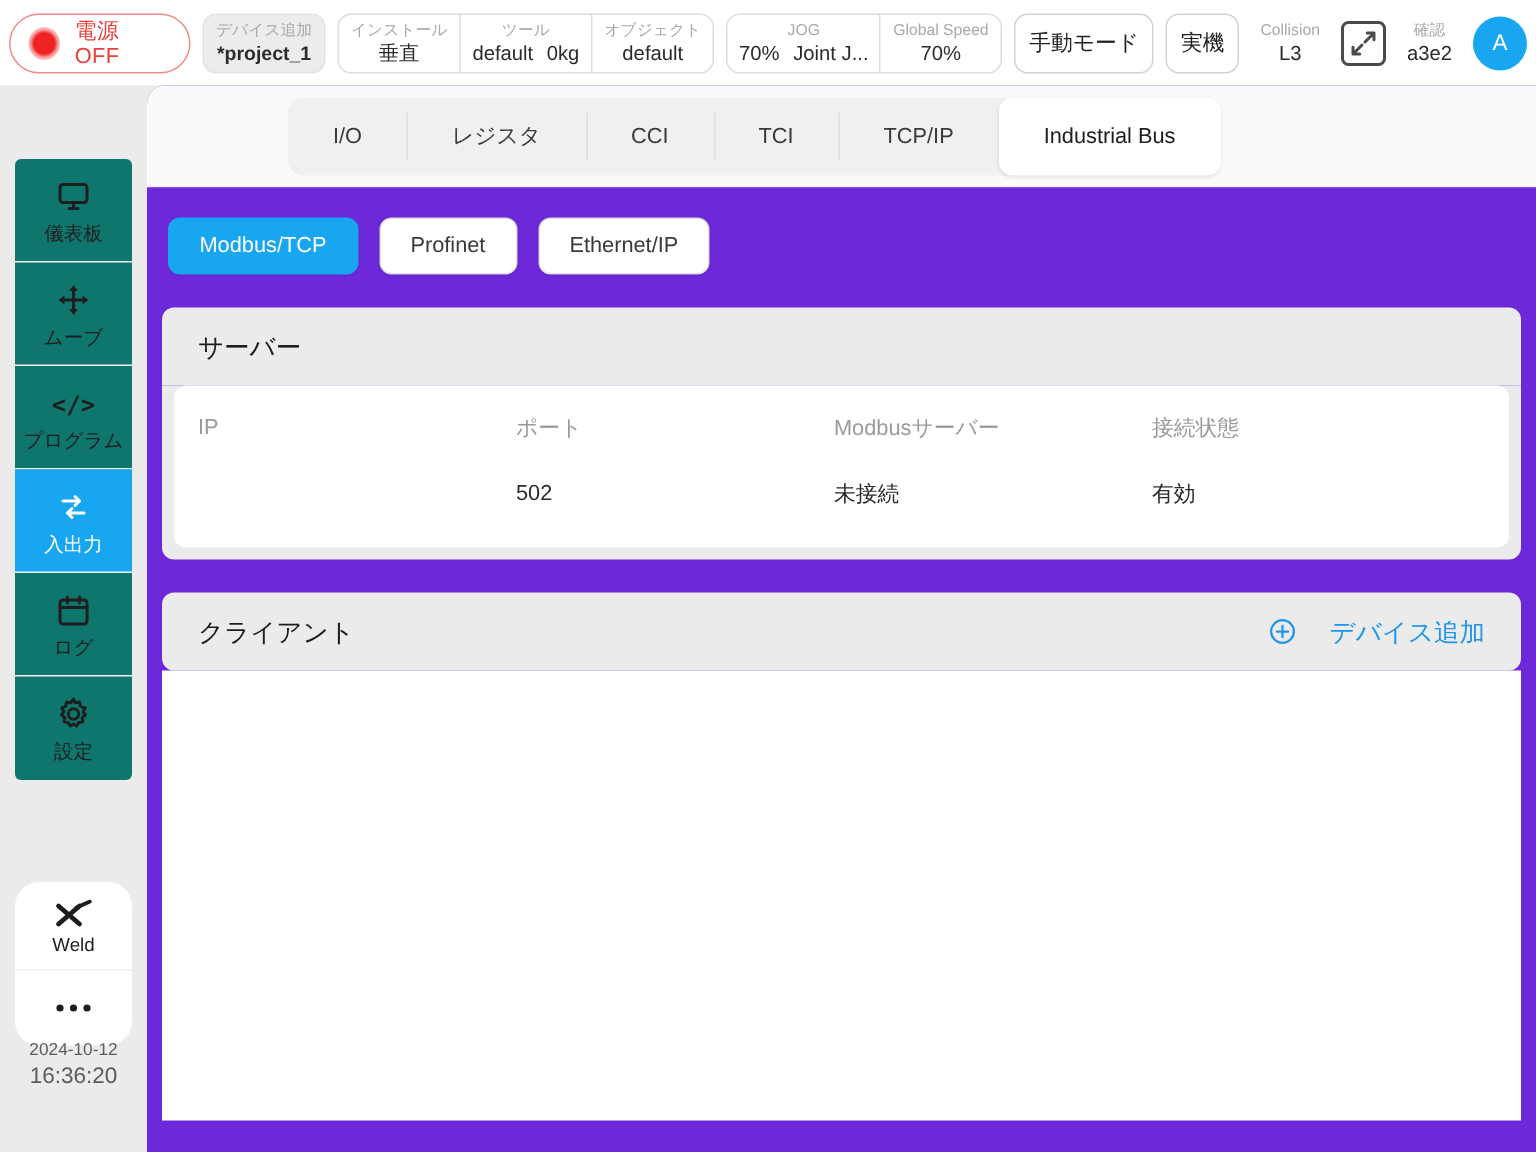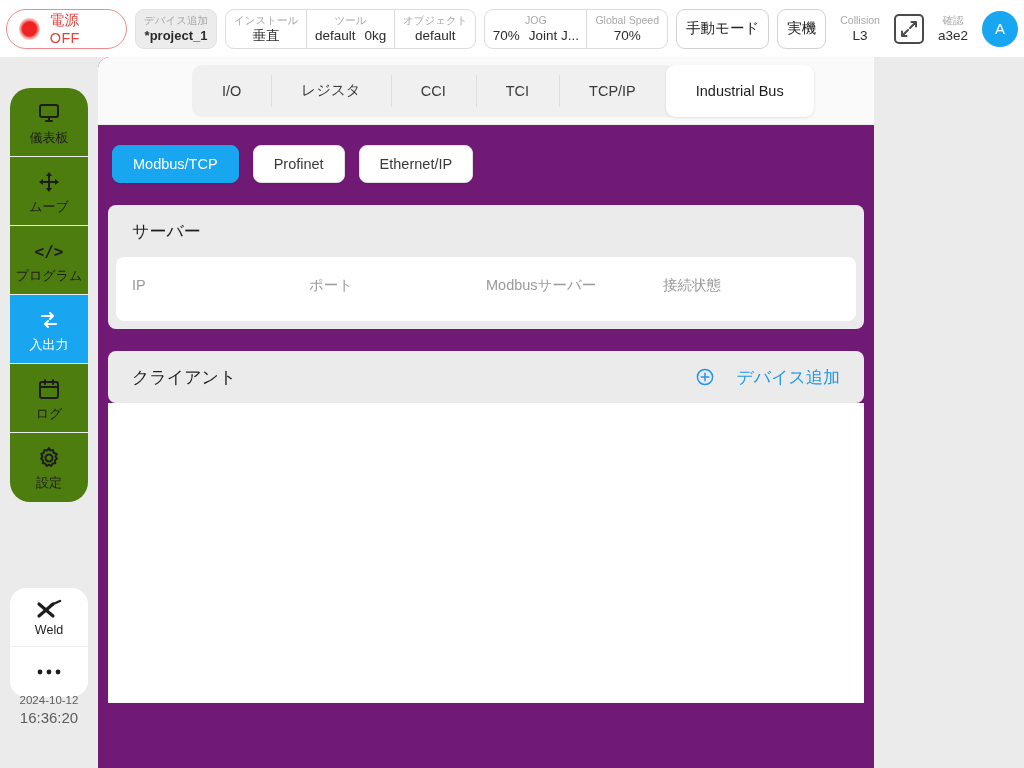--- a/index.html
+++ b/index.html
@@ -58,22 +58,22 @@
     display: flex; align-items: center; justify-content: center; flex: none;
   }
   .avatar {
     width: 36px; height: 36px; border-radius: 50%; background: #18a6f0;
     color: #fff; font-size: 15px; display: flex; align-items: center; justify-content: center;
     flex: none;
   }
 
   
   .sidebar {
-    position: absolute; left: 10px; top: 88px; width: 78px;
-    background: #4d7c0f; border-radius: 20px; overflow: hidden;
+    position: absolute; left: 10px; top: 106px; width: 78px;
+    background: #0f766e; border-radius: 4px; overflow: hidden;
   }
   .side-item {
     height: 69px; display: flex; flex-direction: column;
     align-items: center; justify-content: center; gap: 4px;
     border-bottom: 1px solid #ededed; color: #1d1d1d;
   }
   .side-item:last-child { border-bottom: none; }
   .side-item.active { background: #18a6f0; color: #fff; }
   .side-label { font-size: 13px; line-height: 15px; }
   .side-ico { height: 26px; display: flex; align-items: center; justify-content: center; }
@@ -89,22 +89,22 @@
   .tool-item:last-child { border-bottom: none; }
   .clock {
     position: absolute; left: 10px; top: 692px; width: 78px;
     text-align: center; color: #5c5c5c;
   }
   .clock-date { font-size: 11.5px; line-height: 16px; }
   .clock-time { font-size: 15px; line-height: 19px; }
 
   
   .panel {
-    position: absolute; left: 98px; top: 57px; width: 776px; height: 711px;
-    background: #701a75; border-top-left-radius: 12px;
+    position: absolute; left: 98px; top: 57px; width: 926px; height: 711px;
+    background: #6d28d9; border-top-left-radius: 12px;
   }
   .tabstrip {
     height: 68px; background: #fafafa; border-top-left-radius: 12px;
     border-bottom: 1px solid #ededed;
     display: flex; align-items: center; padding-left: 94px;
   }
   .tabgroup {
     background: #f0f0f0; border-radius: 10px; height: 52px;
     display: flex; align-items: stretch;
   }
@@ -341,20 +341,26 @@
       <span class="section-title">サーバー</span>
     </div>
     <div class="tablewrap">
       <div class="tableinner">
         <div class="trow head">
           <span class="tcell c-ip">IP</span>
           <span class="tcell c-port">ポート</span>
           <span class="tcell c-srv">Modbusサーバー</span>
           <span class="tcell c-conn">接続状態</span>
         </div>
+        <div class="trow body">
+          <span class="tcell c-ip"></span>
+          <span class="tcell c-port">502</span>
+          <span class="tcell c-conn">未接続</span>
+          <span class="tcell c-srv">有効</span>
+        </div>
       </div>
     </div>
   </div>
 
   <div class="section">
     <div class="section-head solo">
       <span class="section-title">クライアント</span>
       <span class="add-link">
         <span class="plus-ico">
           <svg width="18" height="18" viewBox="0 0 18 18">

